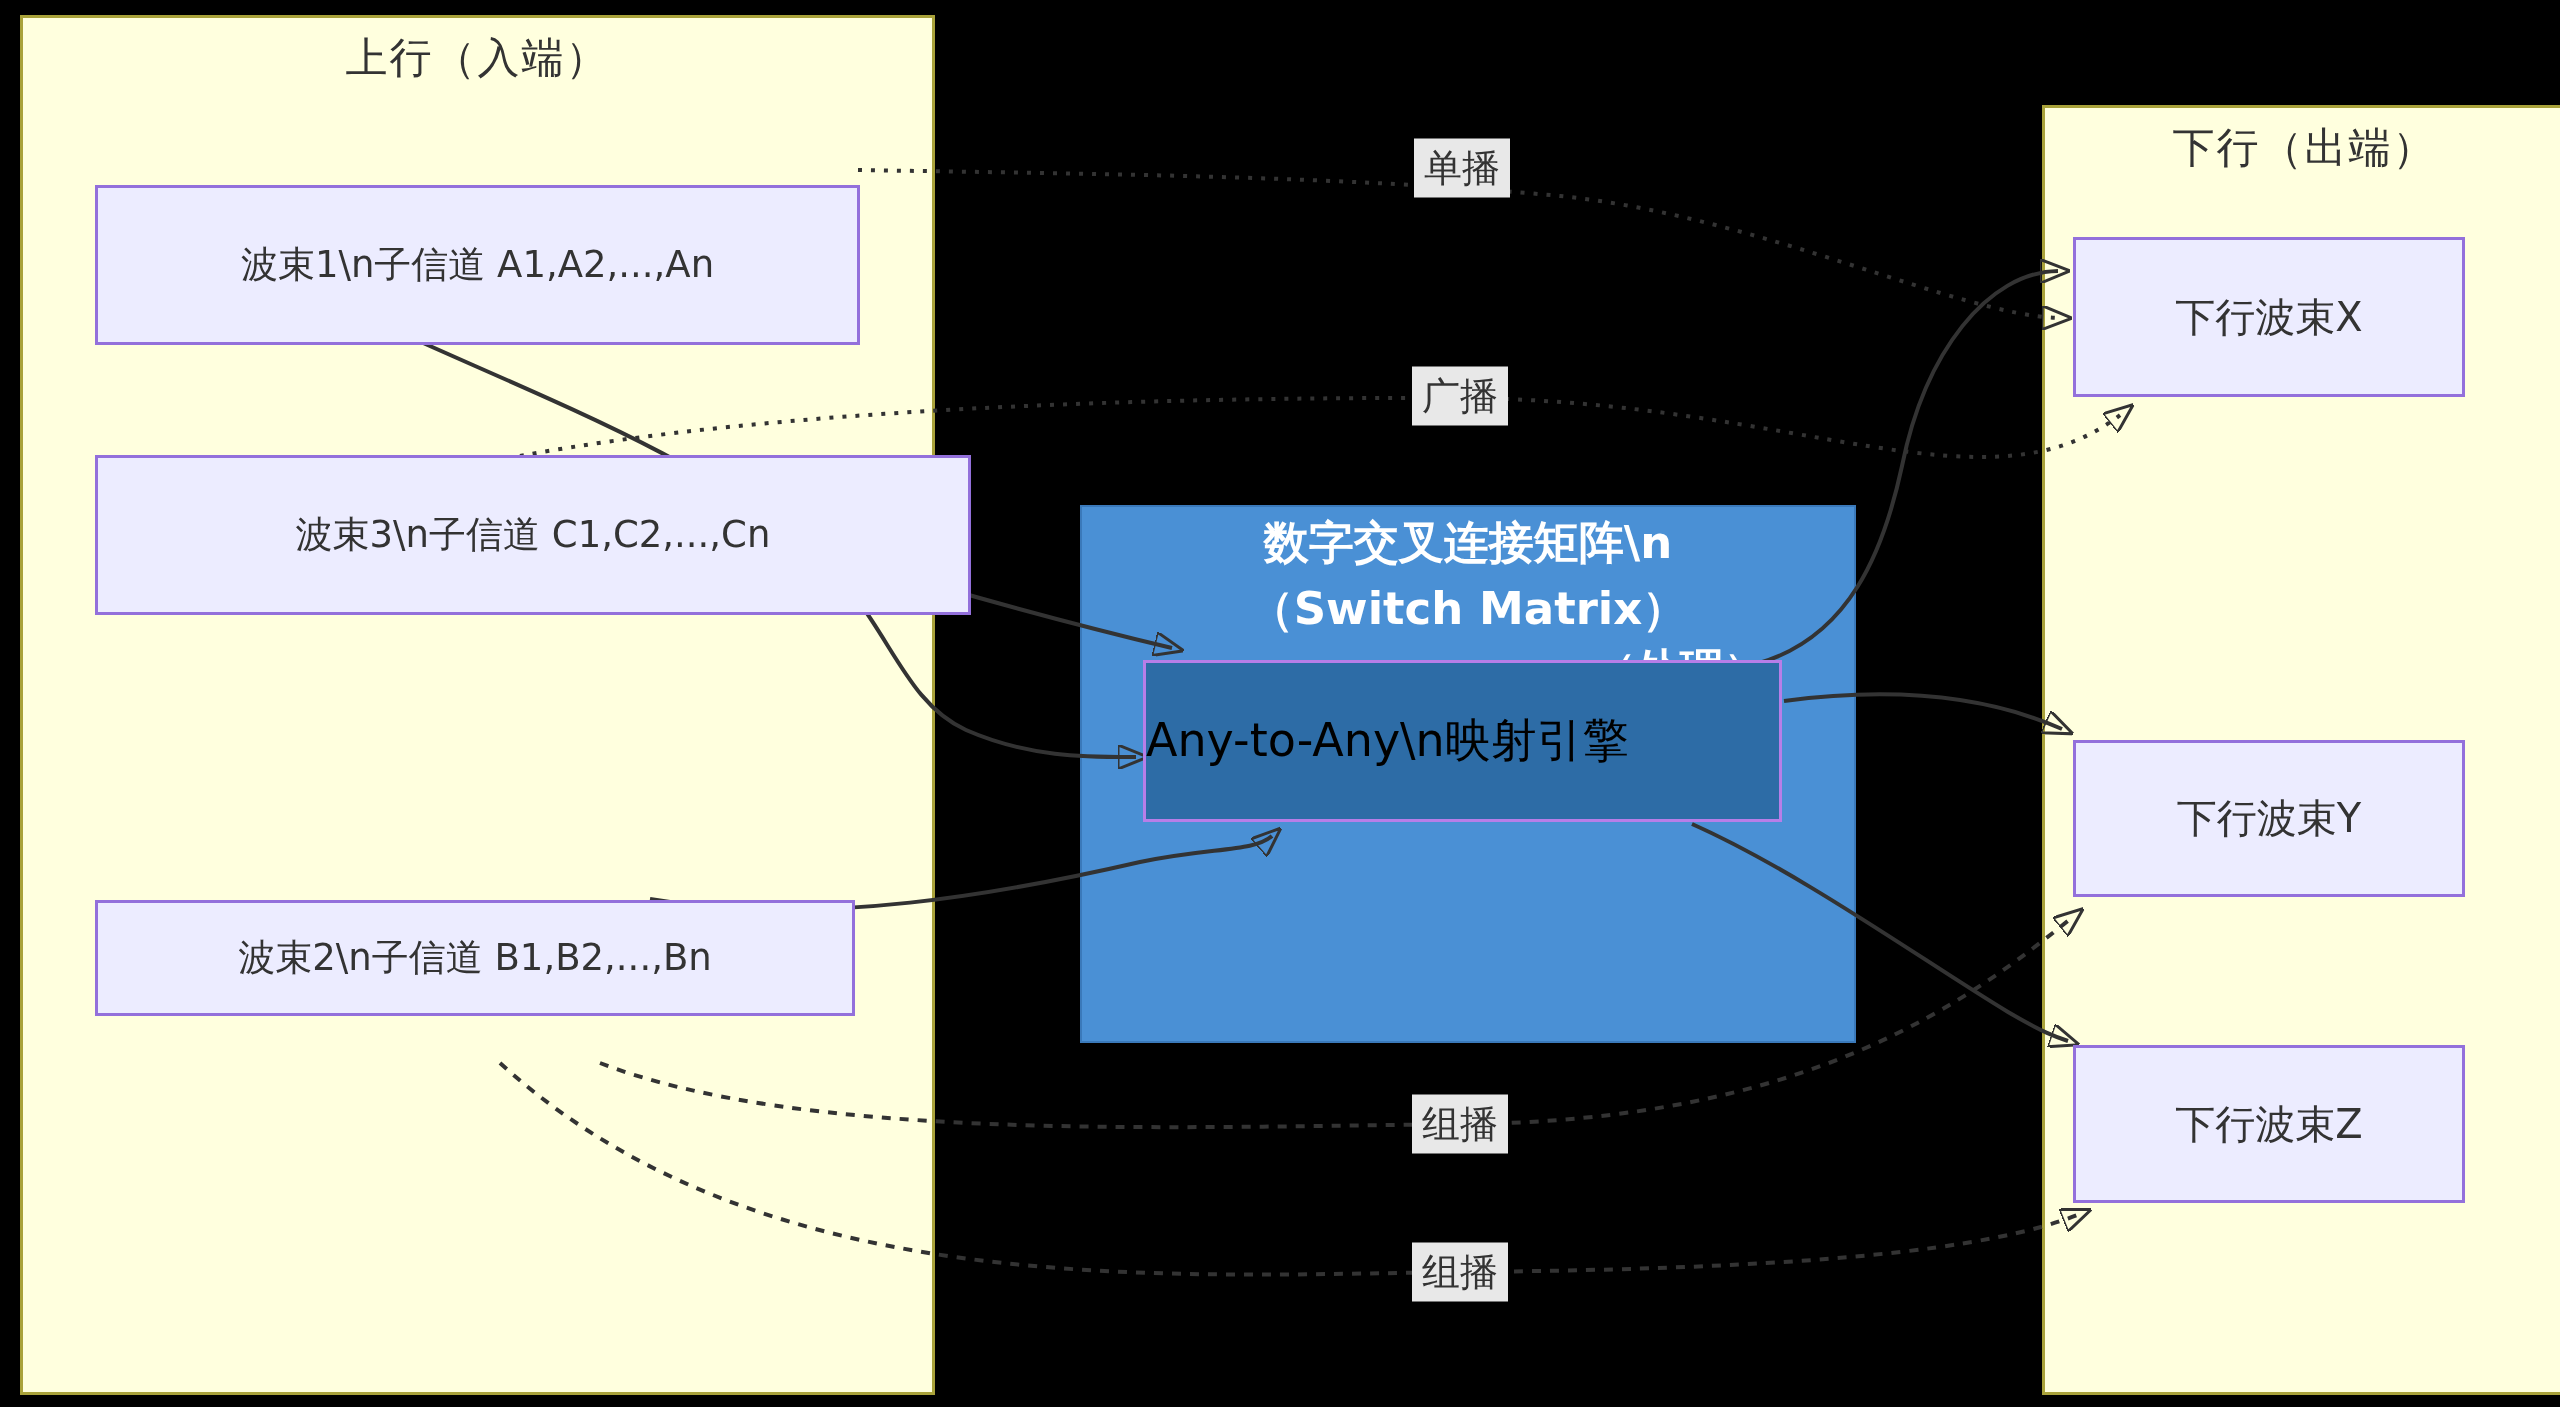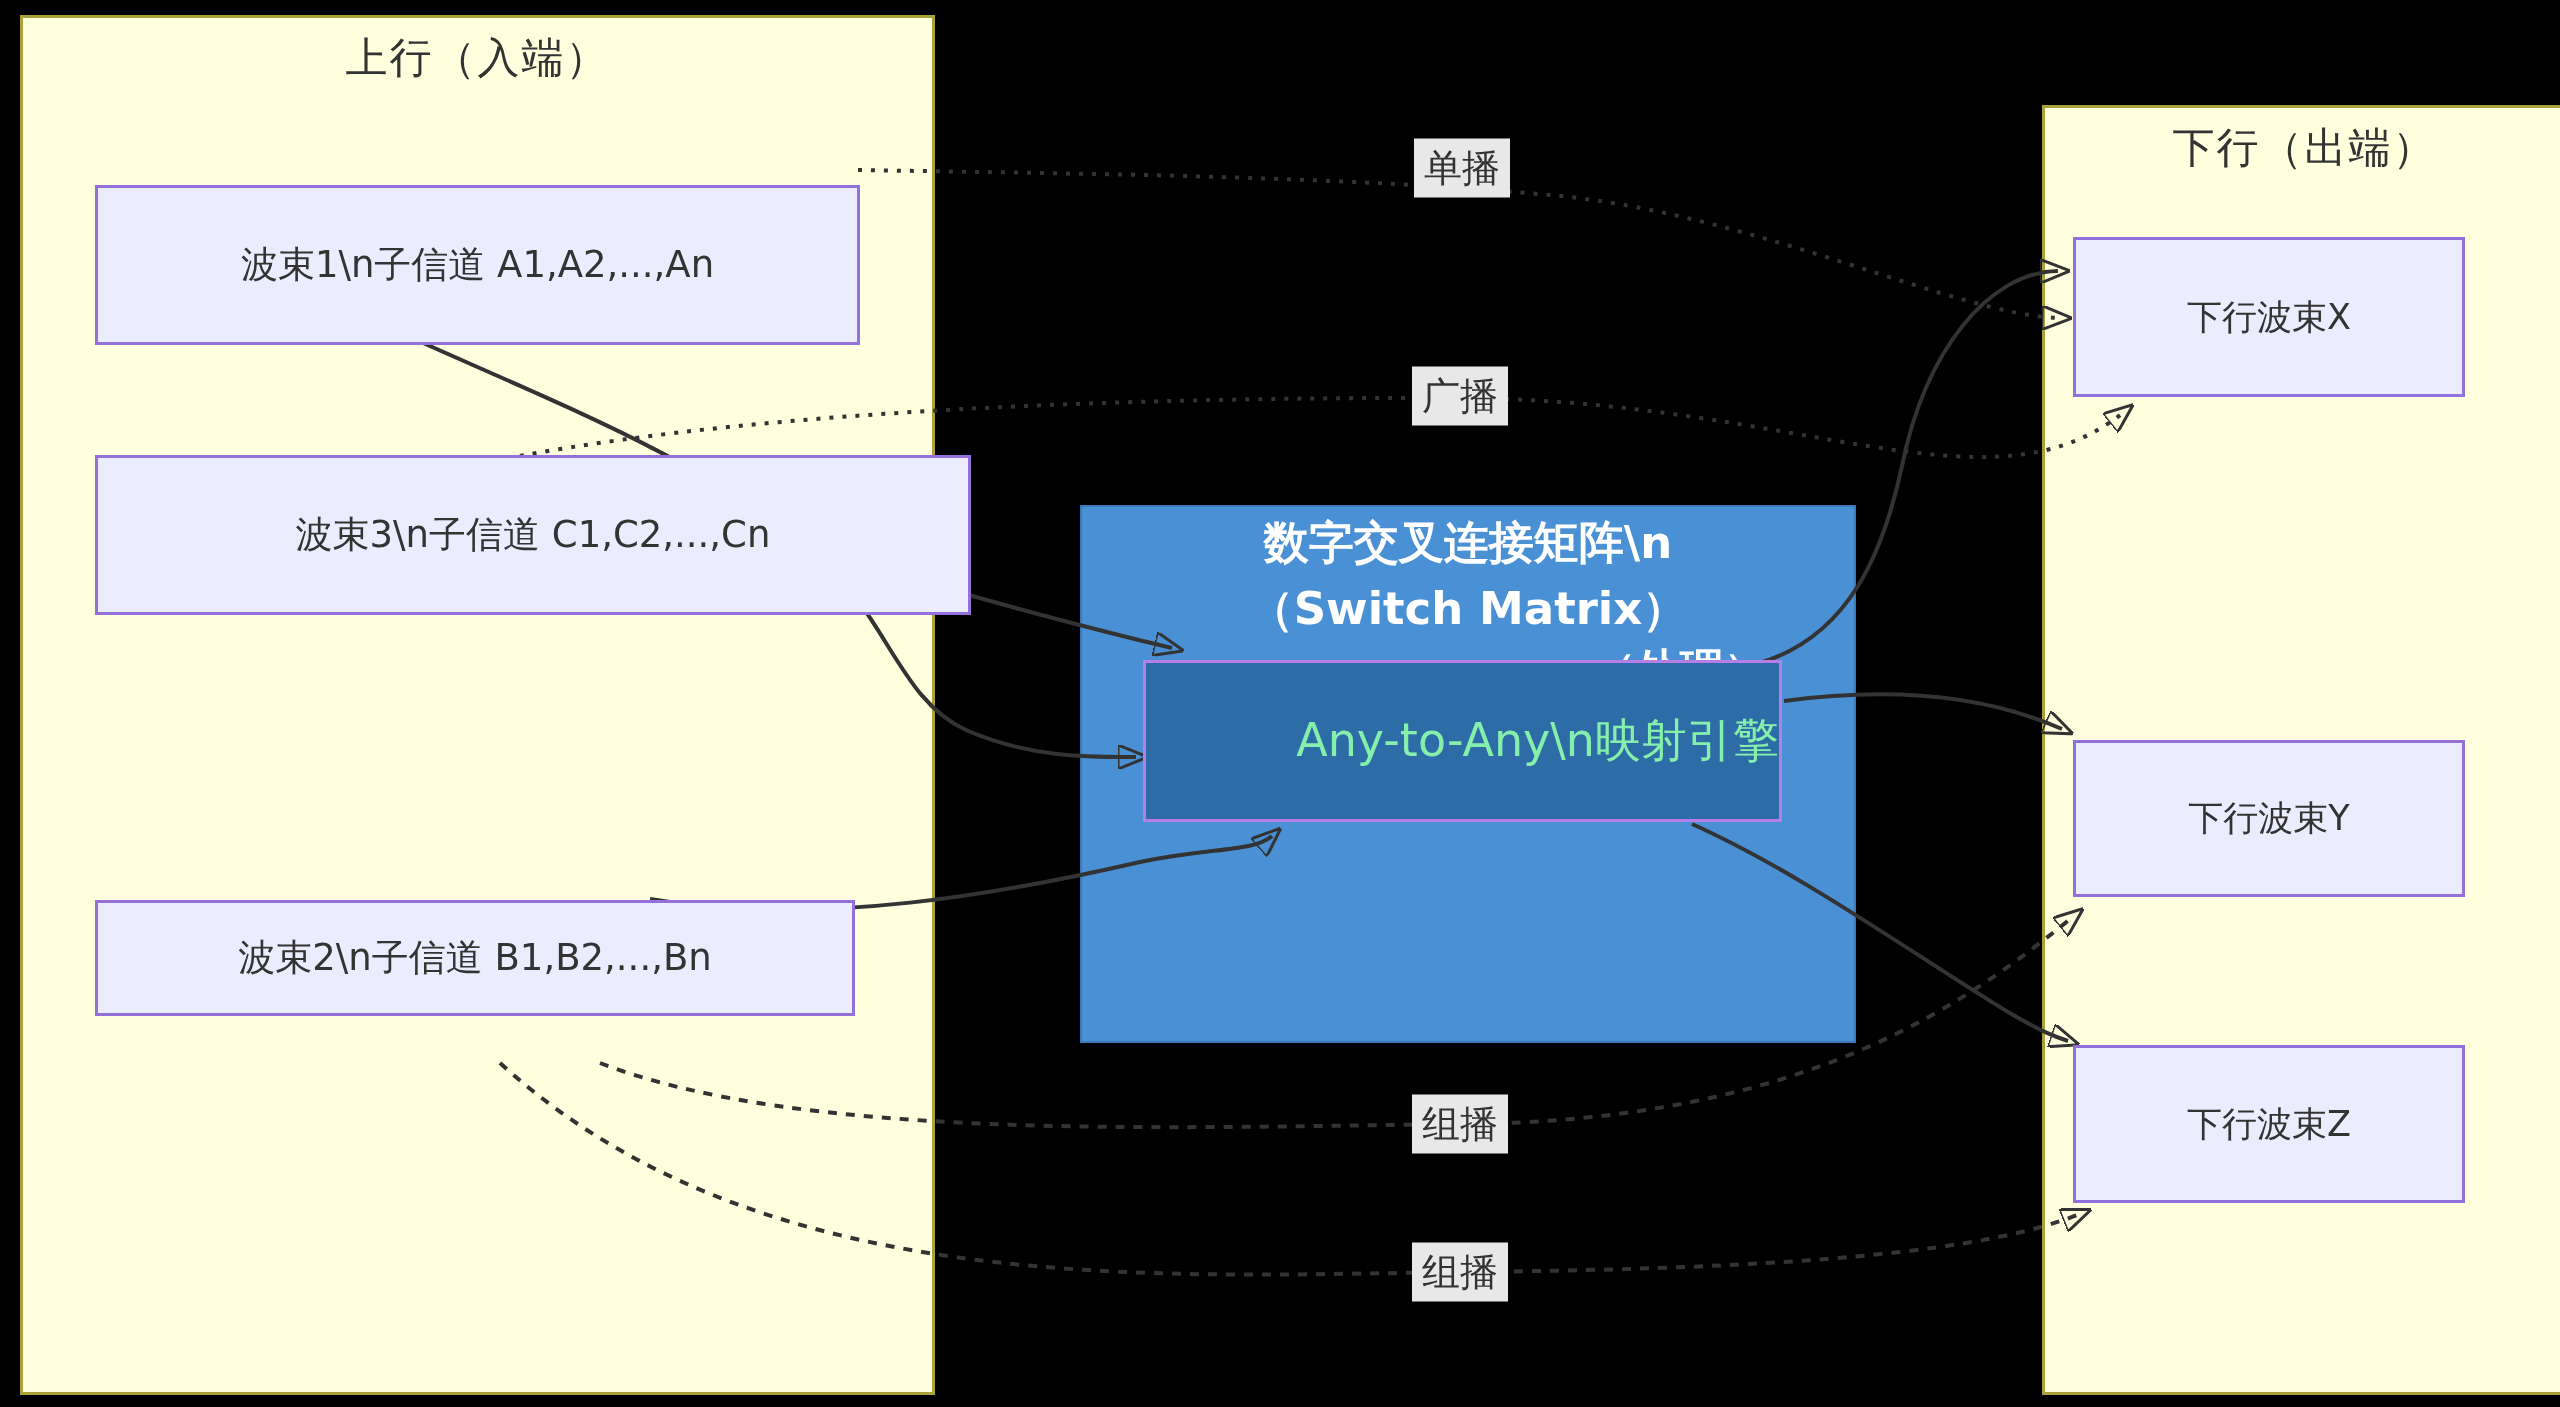--- a/index.html
+++ b/index.html
@@ -23,31 +23,31 @@
   
   #edges{position:absolute;left:0;top:0;width:2560px;height:1407px;z-index:3;}
   #edges path{fill:none;stroke:#333;}
   #edges .solid{stroke-width:4px;}
   #edges .dotted{stroke-width:4px;stroke-dasharray:4 9;}
   #edges .dashed{stroke-width:4px;stroke-dasharray:9 9;}
   
   .node{position:absolute;background:#ececff;border:3px solid #9370db;box-sizing:border-box;
         display:flex;align-items:center;justify-content:center;color:#333;z-index:4;}
   .node-up{font-size:37px;}
-  .node-down{font-size:35px;align-items:center;}
+  .node-down{font-size:40px;align-items:center;}
   #beam1{left:95px;top:145px;width:765px;height:160px;margin-top:40px;}
   #beam3{left:95px;top:455px;width:876px;height:160px;}
   #beam2{left:95px;top:900px;width:760px;height:116px;}
   #down-x{left:2073px;top:237px;width:392px;height:160px;}
   #down-y{left:2073px;top:740px;width:392px;height:157px;}
   #down-z{left:2073px;top:1045px;width:392px;height:158px;}
   #engine{position:absolute;left:1143px;top:660px;width:639px;height:162px;
           background:#2d6ca6;border:3px solid #b77ee8;box-sizing:border-box;
-          display:flex;align-items:center;justify-content:flex-end;
-          color:#86efac;font-size:46px;z-index:4;}
+          display:flex;align-items:center;justify-content:flex-start;
+          color:#000000;font-size:46px;z-index:4;}
   
   .edge-label{position:absolute;transform:translate(-50%,-50%);background:#e8e8e8;
               color:#333;font-size:38px;padding:4px 10px;white-space:nowrap;z-index:5;}
   #lbl-unicast{left:1462px;top:168px;}
   #lbl-broadcast{left:1460px;top:396px;}
   #lbl-multicast-1{left:1460px;top:1124px;}
   #lbl-multicast-2{left:1460px;top:1272px;}
 </style>
 </head>
 <body>

